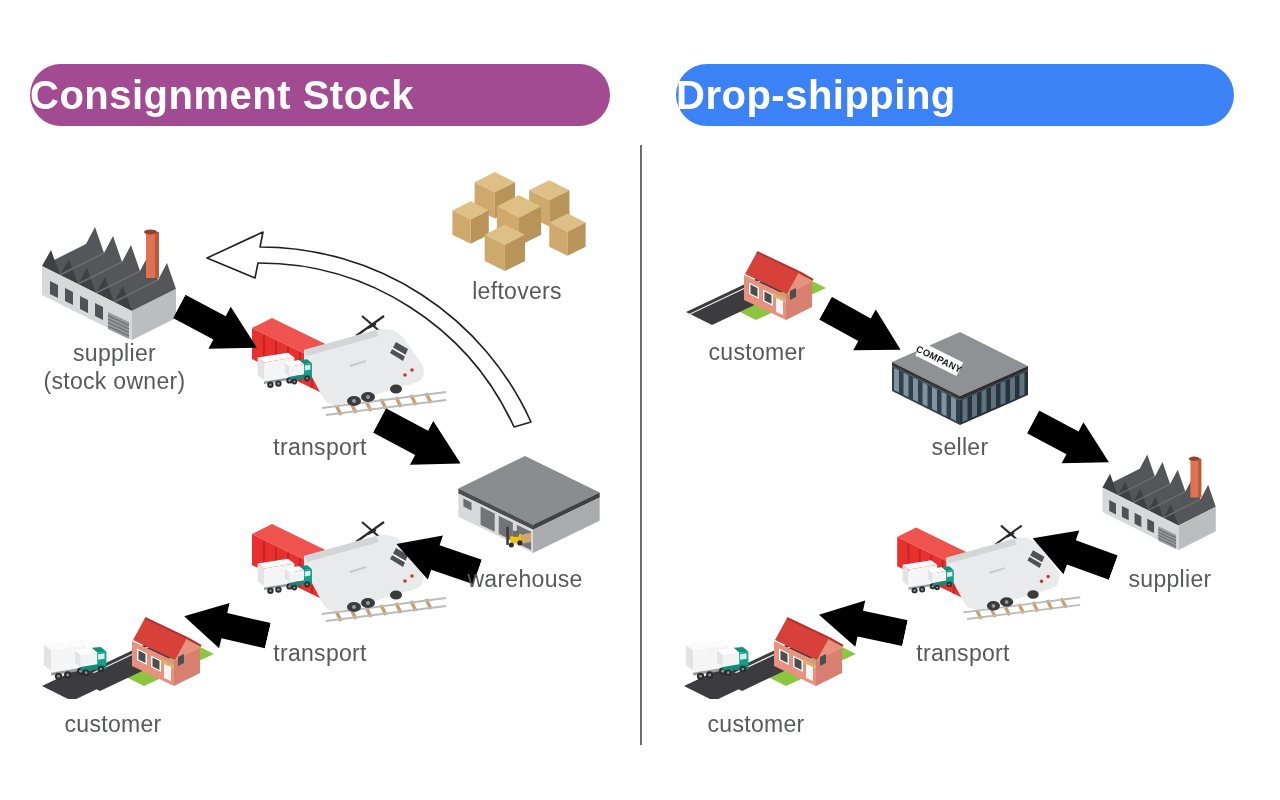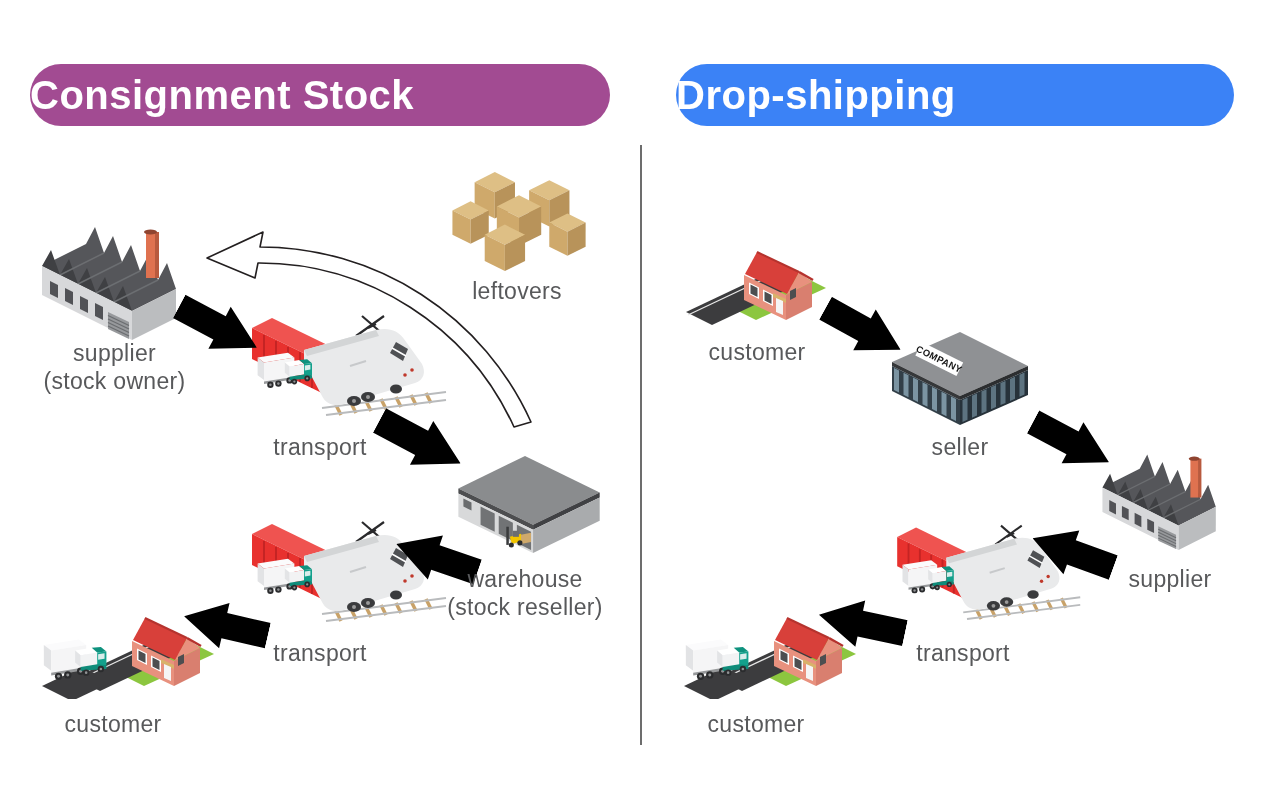--- a/index.html
+++ b/index.html
@@ -277,21 +277,20 @@
     <div>(stock owner)</div>
   </div>
   <div class="label" style="left:220px;top:421px;width:200px">
     <div>transport</div>
   </div>
   <div class="label" style="left:417px;top:265px;width:200px">
     <div>leftovers</div>
   </div>
   <div class="label" style="left:400px;top:553px;width:250px">
     <div>warehouse</div>
-    <div>(stock reseller)</div>
   </div>
   <div class="label" style="left:220px;top:627px;width:200px">
     <div>transport</div>
   </div>
   <div class="label" style="left:13px;top:698px;width:200px">
     <div>customer</div>
   </div>
 
   <div class="icon" style="left:686px;top:228px;width:140px;height:105px">
     <svg viewBox="0 0 140 105">

